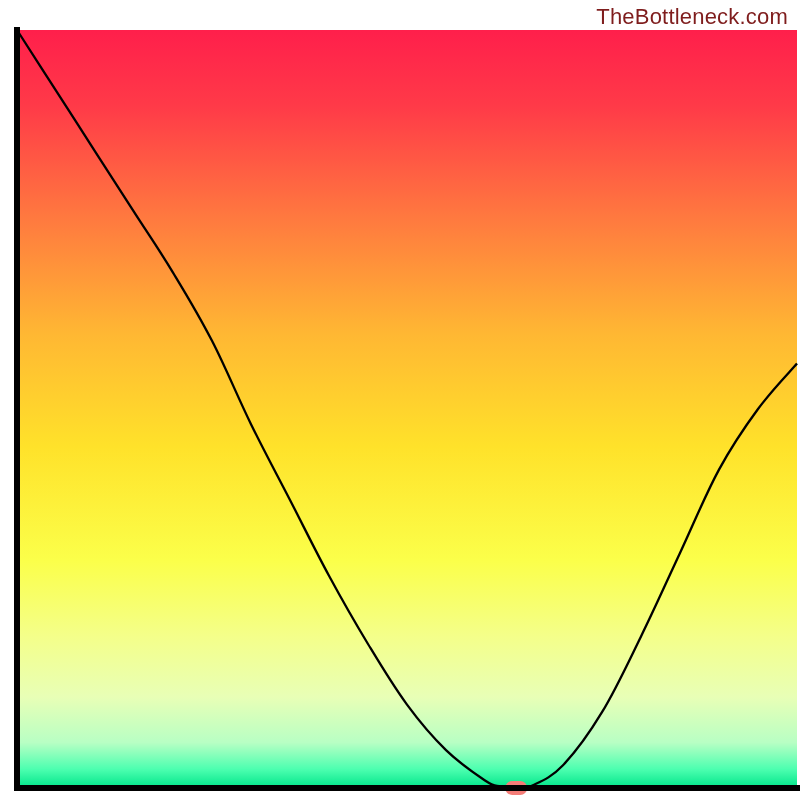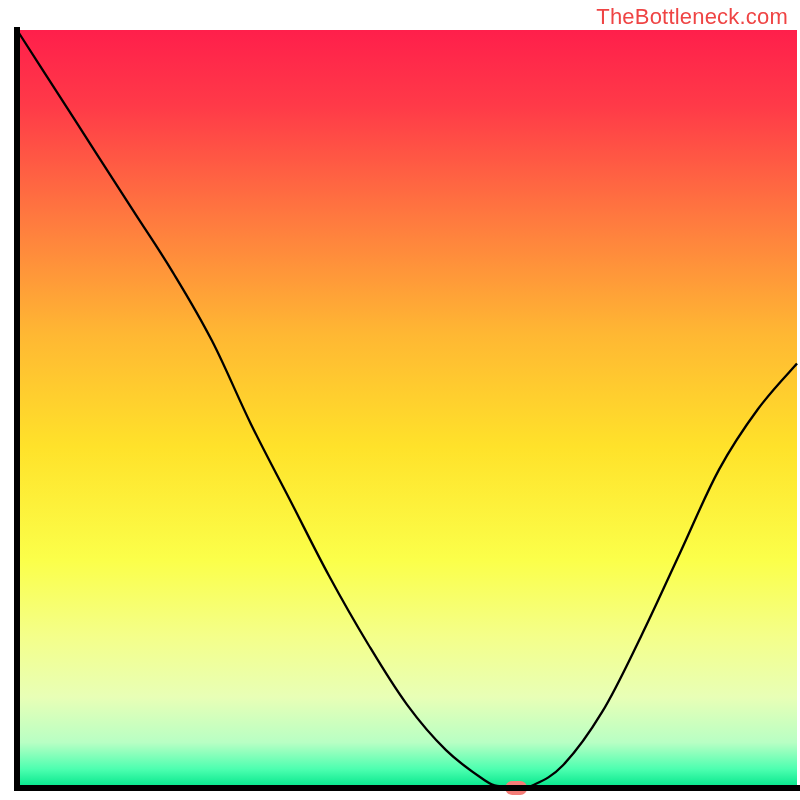--- a/index.html
+++ b/index.html
@@ -13,21 +13,21 @@
   .container {
     position: relative;
     width: 800px;
     height: 800px;
   }
   .watermark {
     position: absolute;
     top: 4px;
     right: 12px;
     font-size: 22px;
-    color: #ef4444;
+    color: #7f1d1d;
     font-weight: 500;
     letter-spacing: 0.2px;
   }
   svg {
     display: block;
   }
 </style>
 </head>
 <body>
 <div class="container">

